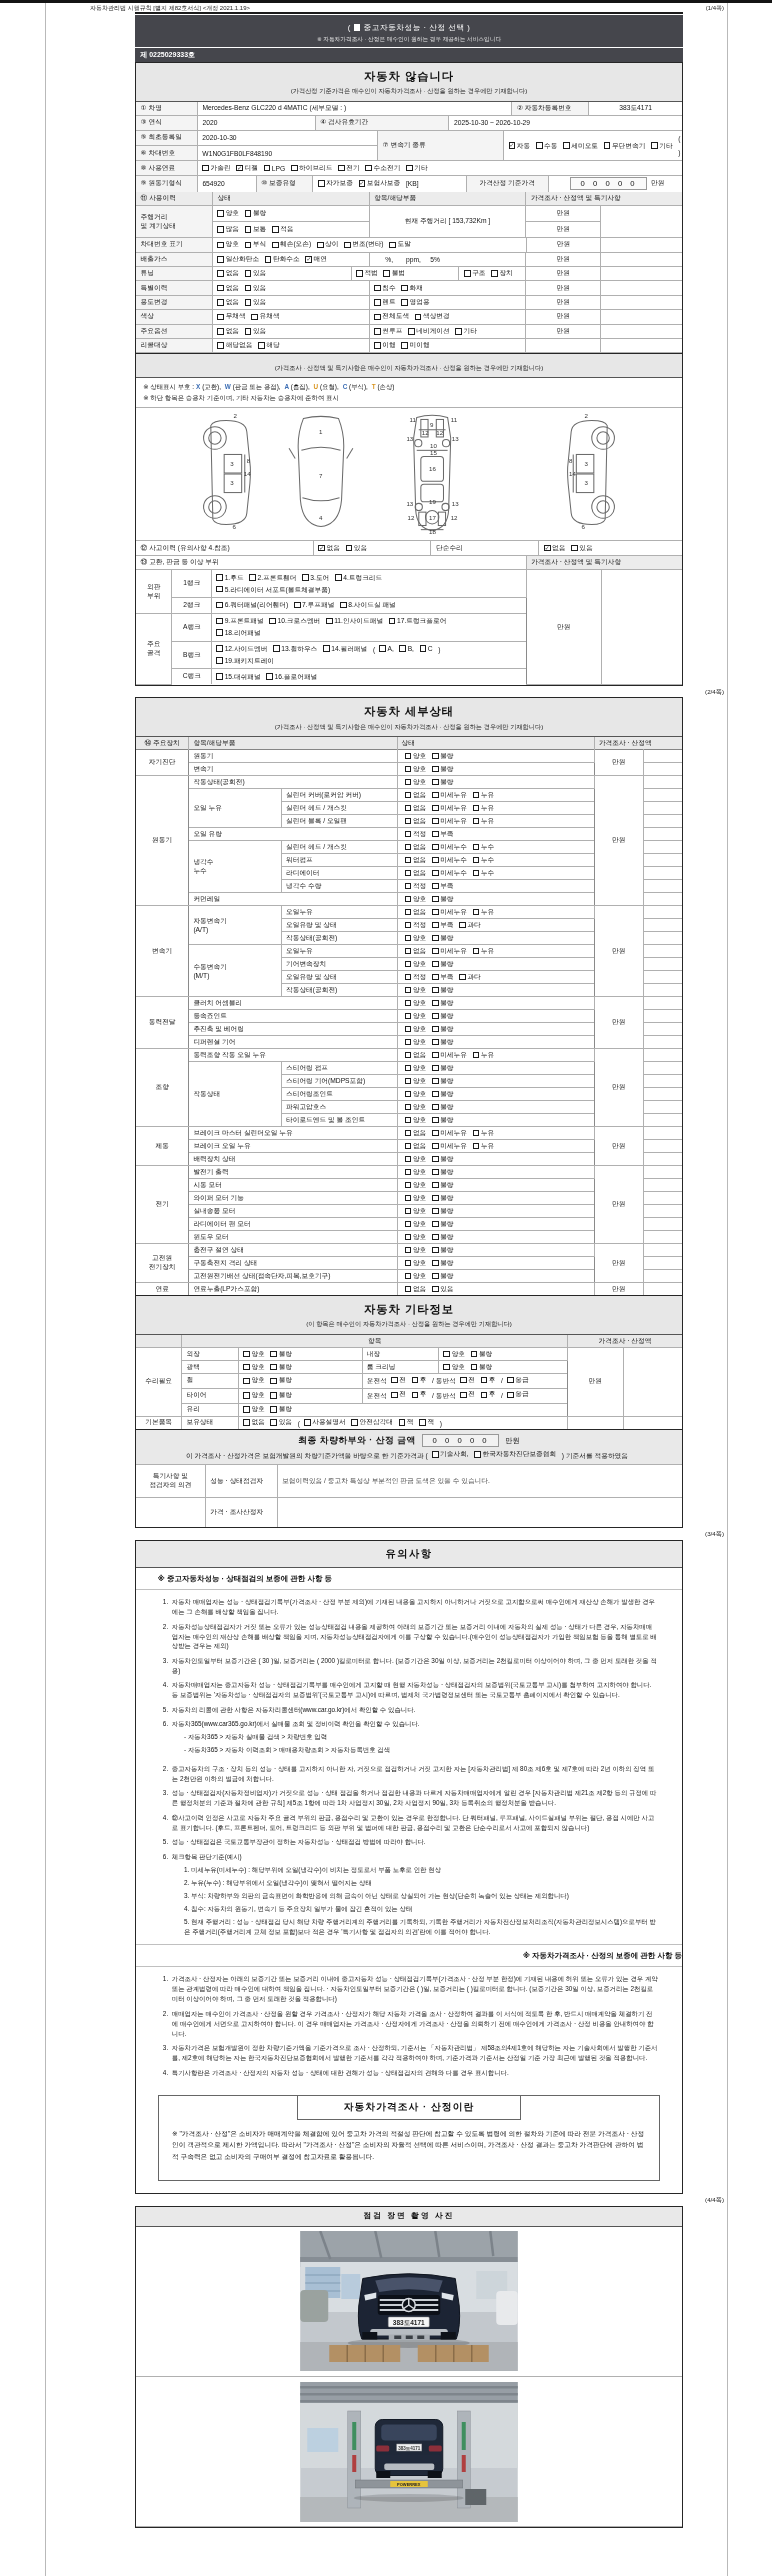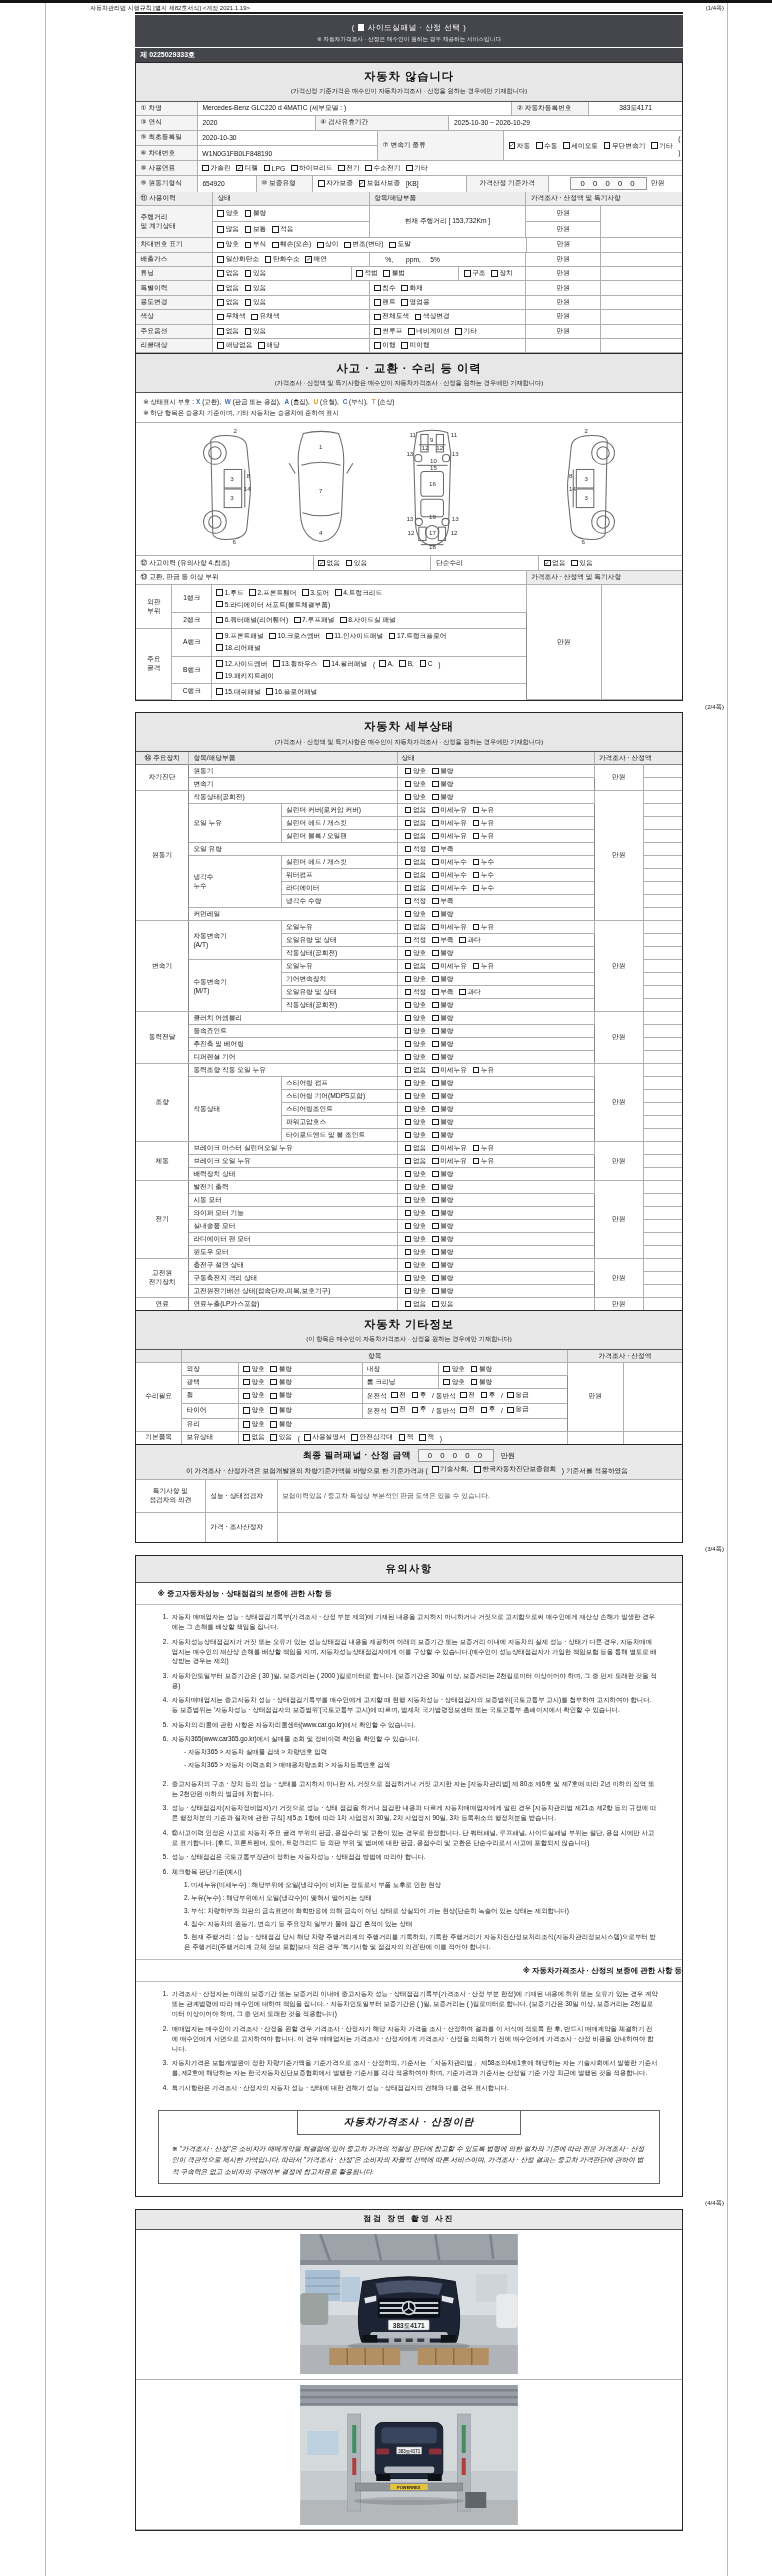--- a/index.html
+++ b/index.html
@@ -77,21 +77,21 @@
   #detail-table th{background:#e9e9e9;font-weight:normal;text-align:left;}
   #detail-table th.c{text-align:center;}
   
   .notice-title{background:#e9e9e9;text-align:center;font-size:10.3px;font-weight:bold;letter-spacing:1.5px;
                 padding:6.2px 0;border-bottom:1px solid #555;}
   .notice-sub{font-size:7.5px;font-weight:bold;padding:5.7px 0 5.2px 21.6px;border-bottom:0.5px solid #c0c0c0;}
   .nlist{padding:7.2px 24px 3.1px 24px;}
   .n-item{display:flex;gap:3.6px;font-size:6.4px;line-height:1.55;margin-bottom:4.6px;}
   .nn{min-width:8.2px;text-align:right;flex-shrink:0;}
   .n-sub{font-size:6.4px;line-height:1.55;margin:-1.5px 0 4.6px 24px;}
-  .def-box{border:0.8px solid #666;margin:9.3px 21.6px 12.4px;padding:0 0 3px;font-style:italic;}
+  .def-box{border:0.8px solid #666;margin:9.3px 21.6px 12.4px;padding:0 0 15px;}
   .def-box-title{width:222px;margin:-0.5px auto 5.2px;border:0.5px solid #666;text-align:center;
                  font-size:9.8px;font-weight:bold;padding:5.2px 0;letter-spacing:1px;}
   .def-box-text{font-size:6.7px;line-height:1.75;padding:2.1px 13.4px;}
   
   .photo-head{background:#e9e9e9;text-align:center;font-size:7.7px;font-weight:bold;letter-spacing:2.1px;
               padding:4.6px 0;border-bottom:1px solid #555;}
   .photo-cell{display:flex;justify-content:center;padding:4.6px 0;border-bottom:0.5px solid #b0b0b0;}
 </style>
 </head>
 <body>
@@ -105,21 +105,21 @@
   <span>(1/4쪽)</span>
 </div>
 
 <div id="container">
 
   <div>
     <div class="tbar"></div>
     <div class="tgap"></div>
     <div class="dark">
       <div class="t2">
-        <span>(</span><span class="wbox"></span><span>사이드실패널 · 산정 선택 )</span>
+        <span>(</span><span class="wbox"></span><span>중고자동차성능 · 산정 선택 )</span>
       </div>
       <div class="t3">※ 자동차가격조사 · 산정은 매수인이 원하는 경우 제공하는 서비스입니다</div>
     </div>
     <div class="docrow">제 0225029333호</div>
   </div>
 
   <div class="bigbox">
 
     <div class="sec-head">
       <div class="sec-title">자동차 않습니다</div>
@@ -485,21 +485,20 @@
               <span class="cb"></span>
               <span class="cbl">미이행</span>
             </span>
           </div>
         <div class="fc w145"></div>
         <div class="fc w158"></div>
       </div>
     </div>
 
     <div class="sec-head divided">
-      <div class="sec-title">사고 · 교환 · 수리 등 이력</div>
       <div class="sec-sub">(가격조사 · 산정액 및 특기사항은 매수인이 자동차가격조사 · 산정을 원하는 경우에만 기재합니다)</div>
     </div>
     <div class="acc-note">
       <span>※ 상태표시 부호 :</span><span><span class="code-k" style="color: rgb(59, 109, 180);">X</span><span> (교환), </span><span class="code-k" style="color: rgb(59, 109, 180);">W</span><span> (판금 또는 용접), </span><span class="code-k" style="color: rgb(59, 109, 180);">A</span><span> (흠집), </span><span class="code-k" style="color: rgb(217, 149, 31);">U</span><span> (요철), </span><span class="code-k" style="color: rgb(59, 109, 180);">C</span><span> (부식), </span><span class="code-k" style="color: rgb(217, 149, 31);">T</span><span> (손상)</span></span><br>
       <span>※ 하단 항목은 승용차 기준이며, 기타 자동차는 승용차에 준하여 표시</span>
     </div>
     <div id="diagram-wrap">
       <svg width="520" height="124" viewBox="0 0 1010 240">
         <g stroke="#6a6a6a" stroke-width="2" fill="none">
 
@@ -1418,21 +1417,21 @@
                 <span class="cb"></span>
                 <span class="cbl">잭</span>
               </span><span class="cbt">)</span></td>
         <td style="border-left:0.8px solid #8a8a8a;"></td>
         <td></td>
       </tr>
     </tbody>
       </table>
 
     <div style="background:#e9e9e9;border-top:1.5px solid #262626;padding:4.1px 0 3.6px;text-align:center;">
-      <span style="font-size:8.8px;font-weight:bold;letter-spacing:0.5px;">최종 필러패널 · 산정 금액</span>
+      <span style="font-size:8.8px;font-weight:bold;letter-spacing:0.5px;">최종 차량하부와 · 산정 금액</span>
       <span class="digitbox" style="background:#f2f2f2;">00000</span>
       <span style="font-size:7.2px;">만원</span>
       <div style="font-size:6.2px;margin-top:3.1px;"><span class="cbt">이 가격조사 · 산정가격은 보험개발원의 차량기준가액을 바탕으로 한 기준가격과 (</span><span class="cbi">
             <span class="cb"></span>
             <span class="cbl">기술사회,</span>
           </span><span class="cbi">
             <span class="cb"></span>
             <span class="cbl">한국자동차진단보증협회</span>
           </span><span class="cbt">) 기준서를 적용하였음</span></div>
     </div>

